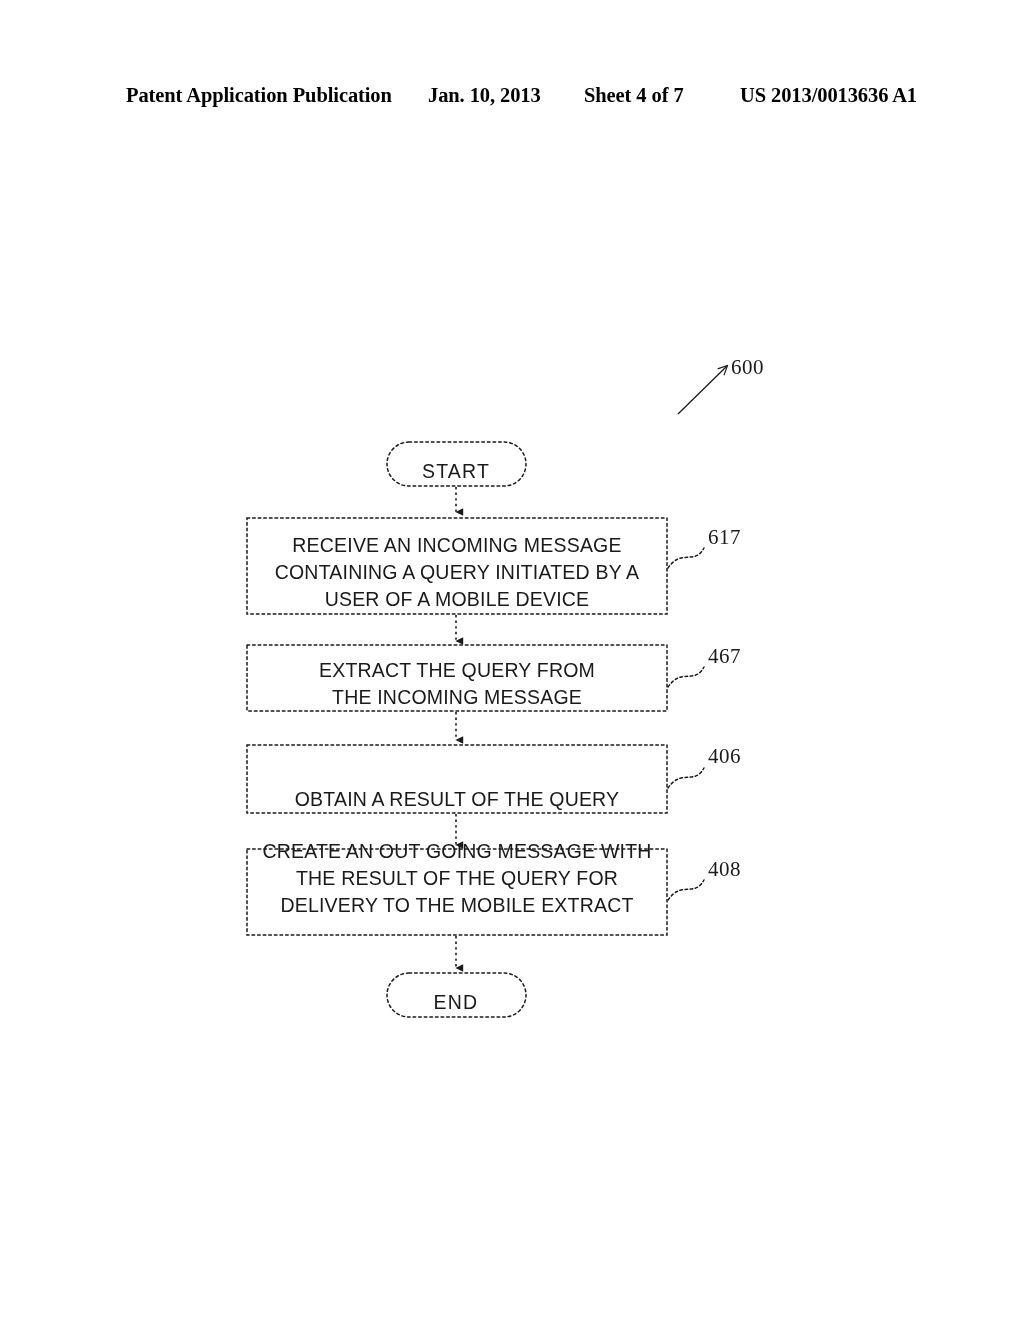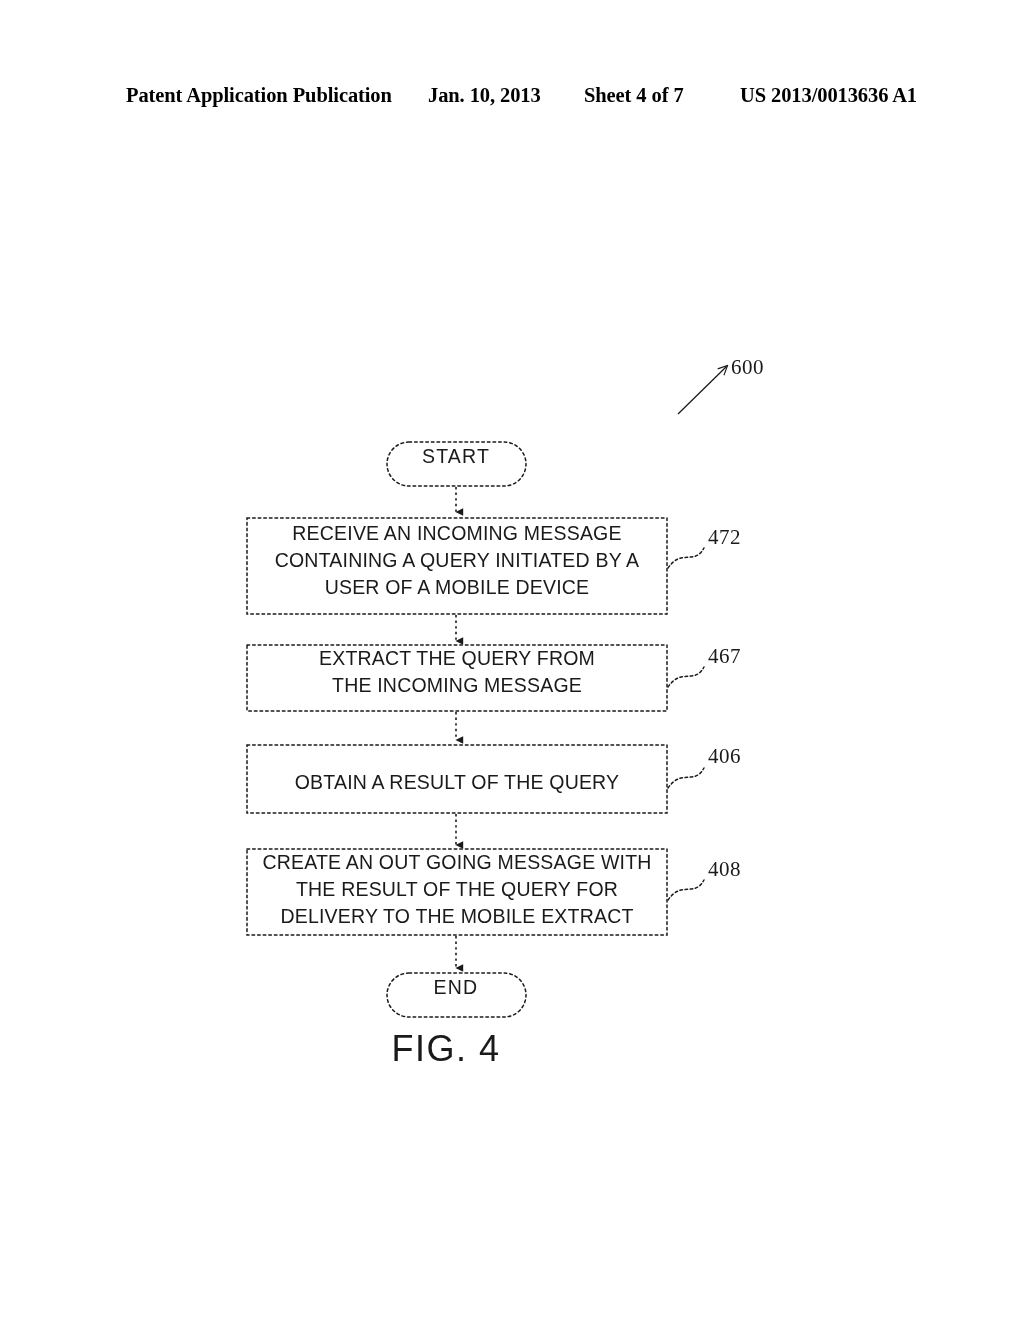--- a/index.html
+++ b/index.html
@@ -51,42 +51,42 @@
     width: 1024px;
     height: 1320px;
   }
 
   
   .node-text {
     position: absolute;
     display: flex;
     flex-direction: column;
     align-items: center;
-    justify-content: flex-start;
+    justify-content: flex-end;
     text-align: center;
     font-family: "Liberation Sans", sans-serif;
     font-size: 19.5px;
     line-height: 27px;
     letter-spacing: 0.2px;
     color: #1a1a1a;
     pointer-events: none;
   }
   .terminal-text {
     font-size: 19.5px;
     letter-spacing: 1.2px;
   }
 
   
   #start-label { left: 386px; top: 443px; width: 140px; height: 42px; }
   #end-label   { left: 386px; top: 974px; width: 140px; height: 42px; }
 
   
   #box-402-label { left: 247px; top: 520px; width: 420px; height: 93px; }
   #box-404-label { left: 247px; top: 645px; width: 420px; height: 66px; }
-  #box-406-label { left: 247px; top: 745px; width: 420px; height: 68px; margin-top: 24px; }
+  #box-406-label { left: 247px; top: 745px; width: 420px; height: 68px; }
   #box-408-label { left: 247px; top: 849px; width: 420px; height: 70px; }
 
   
   .ref-num {
     position: absolute;
     font-family: "Liberation Serif", serif;
     font-size: 21px;
     letter-spacing: 0.5px;
     color: #1a1a1a;
     pointer-events: none;
@@ -210,21 +210,18 @@
     <span>CREATE AN OUT GOING MESSAGE WITH</span>
     <span>THE RESULT OF THE QUERY FOR</span>
     <span>DELIVERY TO THE MOBILE EXTRACT</span>
   </div>
 
   <div class="node-text terminal-text" id="end-label">
     <span>END</span>
   </div>
 
   <div class="ref-num" id="ref-400">600</div>
-  <div class="ref-num" id="ref-402">472</div>
+  <div class="ref-num" id="ref-402">617</div>
   <div class="ref-num" id="ref-404">467</div>
   <div class="ref-num" id="ref-406">406</div>
   <div class="ref-num" id="ref-408">408</div>
 
-  <div class="fig-caption">
-    <span>FIG. 4</span>
-  </div>
 </div>
 
 </body></html>

